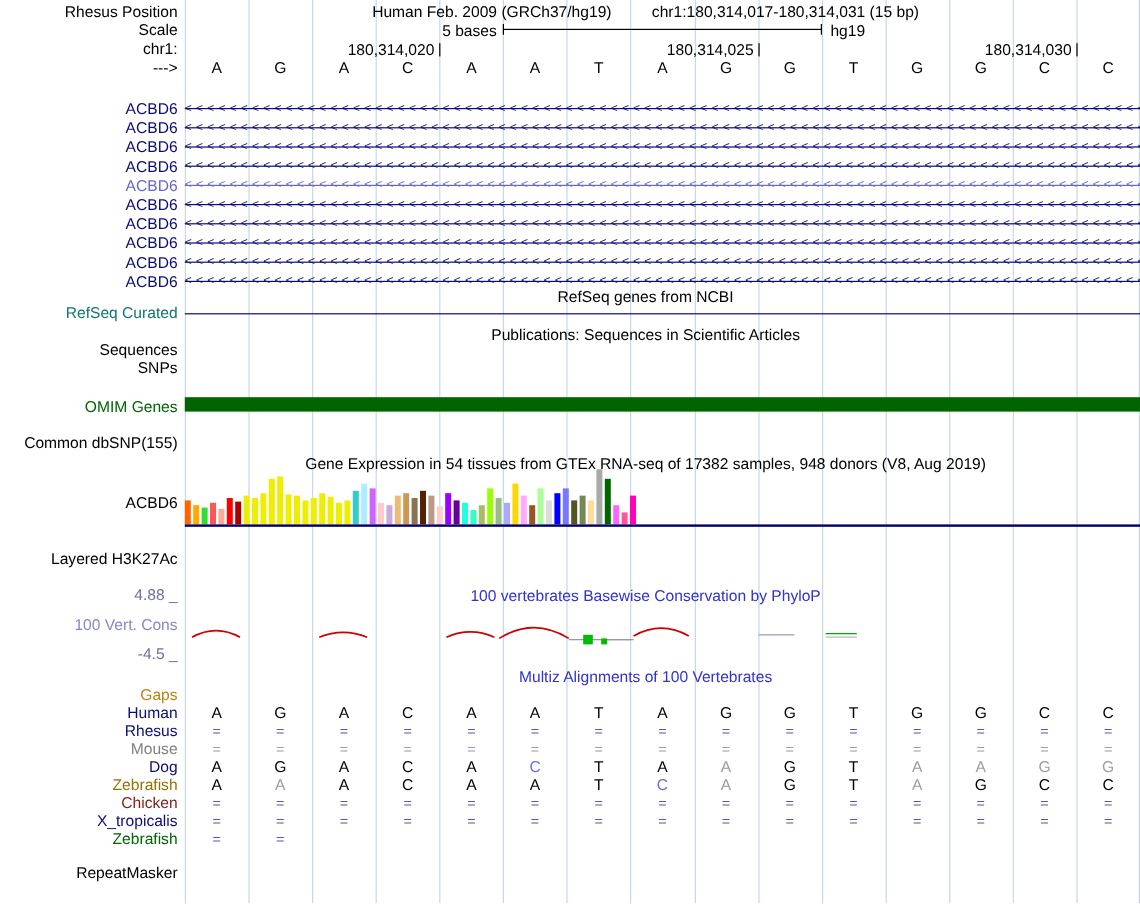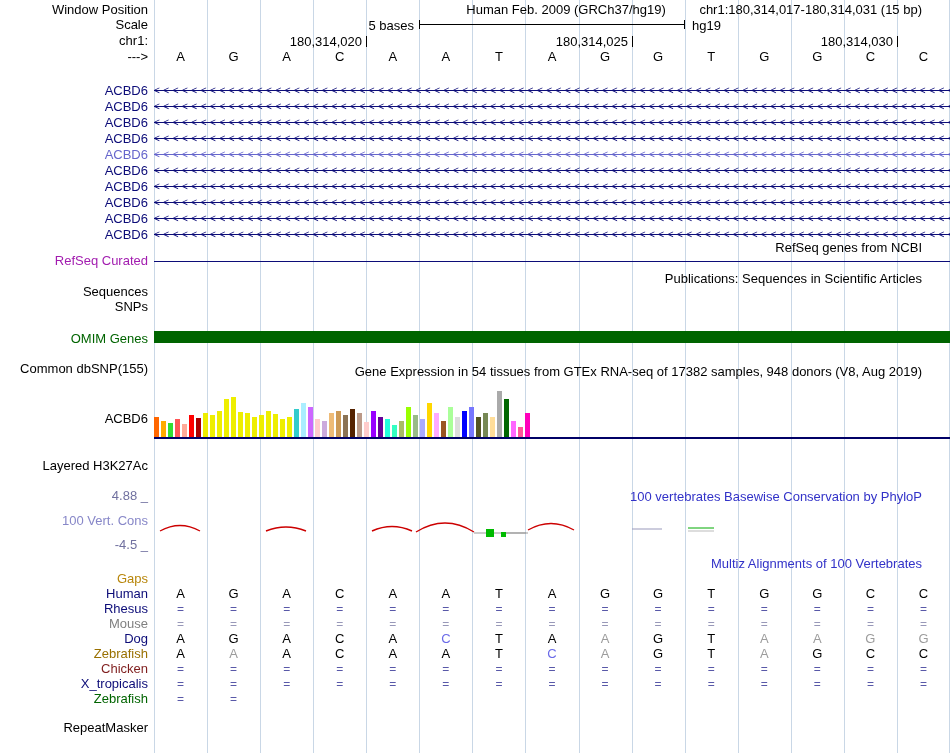--- a/index.html
+++ b/index.html
@@ -1,20 +1,20 @@
 <!DOCTYPE html>
 <html><head>
 <meta charset="utf-8">
 <style>
   html,body{margin:0;padding:0;background:#fff}
   #root{position:relative;width:950px;height:753px;background:#fff;overflow:hidden;
         font-family:"Liberation Sans","DejaVu Sans",sans-serif;font-size:13px;color:#000}
   .gridline{position:absolute;top:0;height:753px;width:1px}
   .side-label{position:absolute;left:0;width:148px;text-align:right;white-space:nowrap;line-height:14px}
-  .title{position:absolute;left:154px;width:768px;text-align:right;line-height:14px;white-space:nowrap}
+  .title{position:absolute;left:154px;width:768px;text-align:center;line-height:14px;white-space:nowrap}
   .colgrid{position:absolute;left:154px;width:796px;display:grid;grid-template-columns:repeat(15,1fr);
            text-align:center;line-height:14px}
   .tx{position:absolute;left:154px;width:796px;height:13px}
   .tx-line{position:absolute;left:0;right:0;top:6px;height:1px;background-color:currentColor}
   .tx-arrows{position:absolute;left:0;top:0;width:100%;height:13px;font-size:10px;line-height:13px;
              letter-spacing:3.5px;overflow:hidden;white-space:nowrap}
   #scale-value{position:absolute;left:330px;top:18px;width:84px;text-align:right}
   #scale-genome{position:absolute;left:692px;top:18px}
   #scale-line{position:absolute;left:419px;top:24px;width:266px;height:1px;background:#000}
   #scale-line i{position:absolute;width:1px;height:9px;background:#000;top:-4px}
@@ -23,21 +23,21 @@
   .rlabel{position:absolute;width:86px;text-align:right;top:34px;white-space:nowrap}
   .htick{position:absolute;width:1px;height:11px;background:#000;top:36px}
   #refseq-line{position:absolute;left:154px;top:261px;width:796px;height:1px}
   #omim-bar{position:absolute;left:154px;top:331px;width:796px;height:12px}
   #gtex-bars{position:absolute;left:154px;top:394px;height:43px;display:flex;align-items:flex-end}
   .bar{width:5px;margin-right:2px}
   #gtex-baseline{position:absolute;left:154px;top:437px;width:796px;height:2px}
   #cons-svg{position:absolute;left:154px;top:504px}
   .blue{color:#3232C8}
   .green{color:#006400}
-  .navy{color:#a21caf}
+  .navy{color:#0f766e}
   .slate{color:#70709F}
   .peri{color:#8787C8}
   .mono-eq{font-size:12px}
 </style>
 </head>
 <body>
 
 <div id="root">
   <div id="gridlines">
       <div class="gridline" style="left: 154px; background: rgb(201, 215, 230);"></div>
@@ -51,21 +51,21 @@
       <div class="gridline" style="left: 578.533px; background: rgb(201, 215, 230);"></div>
       <div class="gridline" style="left: 631.6px; background: rgb(201, 215, 230);"></div>
       <div class="gridline" style="left: 684.667px; background: rgb(201, 215, 230);"></div>
       <div class="gridline" style="left: 737.733px; background: rgb(201, 215, 230);"></div>
       <div class="gridline" style="left: 790.8px; background: rgb(201, 215, 230);"></div>
       <div class="gridline" style="left: 843.867px; background: rgb(201, 215, 230);"></div>
       <div class="gridline" style="left: 896.933px; background: rgb(201, 215, 230);"></div>
       <div class="gridline" style="left: 949px; background: rgb(201, 215, 230);"></div>
     </div>
 
-  <div class="side-label" style="top:3px">Window Position</div>
+  <div class="side-label" style="top:3px">Rhesus Position</div>
   <div class="title" style="top:3px">
     <span>Human Feb. 2009 (GRCh37/hg19)</span>
     <span style="margin-left:30px">chr1:180,314,017-180,314,031 (15 bp)</span>
   </div>
 
   <div class="side-label" style="top:18px">Scale</div>
   <span id="scale-value">5 bases</span>
   <div id="scale-line">
       <i class="tickL"></i>
       <i class="tickR"></i>
@@ -160,21 +160,21 @@
 
   <div class="title" style="top:272px">Publications: Sequences in Scientific Articles</div>
   <div class="side-label" style="top:285px">Sequences</div>
   <div class="side-label" style="top:300px">SNPs</div>
 
   <div class="side-label green" style="top:332px">OMIM Genes</div>
   <div id="omim-bar" style="background: rgb(0, 100, 0);"></div>
 
   <div class="side-label" style="top:362px">Common dbSNP(155)</div>
 
-  <div class="title" style="top:365px">Gene Expression in 54 tissues from GTEx RNA-seq of 17382 samples, 948 donors (V8, Aug 2019)</div>
+  <div class="title" style="top:380px">Gene Expression in 54 tissues from GTEx RNA-seq of 17382 samples, 948 donors (V8, Aug 2019)</div>
   <div class="side-label" style="top:412px">ACBD6</div>
   <div id="gtex-bars">
       <div class="bar" style="height: 20px; background: rgb(255, 102, 0);"></div>
       <div class="bar" style="height: 16px; background: rgb(255, 170, 0);"></div>
       <div class="bar" style="height: 14px; background: rgb(51, 221, 51);"></div>
       <div class="bar" style="height: 18px; background: rgb(255, 85, 85);"></div>
       <div class="bar" style="height: 13px; background: rgb(255, 170, 153);"></div>
       <div class="bar" style="height: 22px; background: rgb(255, 0, 0);"></div>
       <div class="bar" style="height: 19px; background: rgb(170, 0, 0);"></div>
       <div class="bar" style="height: 24px; background: rgb(238, 238, 0);"></div>

